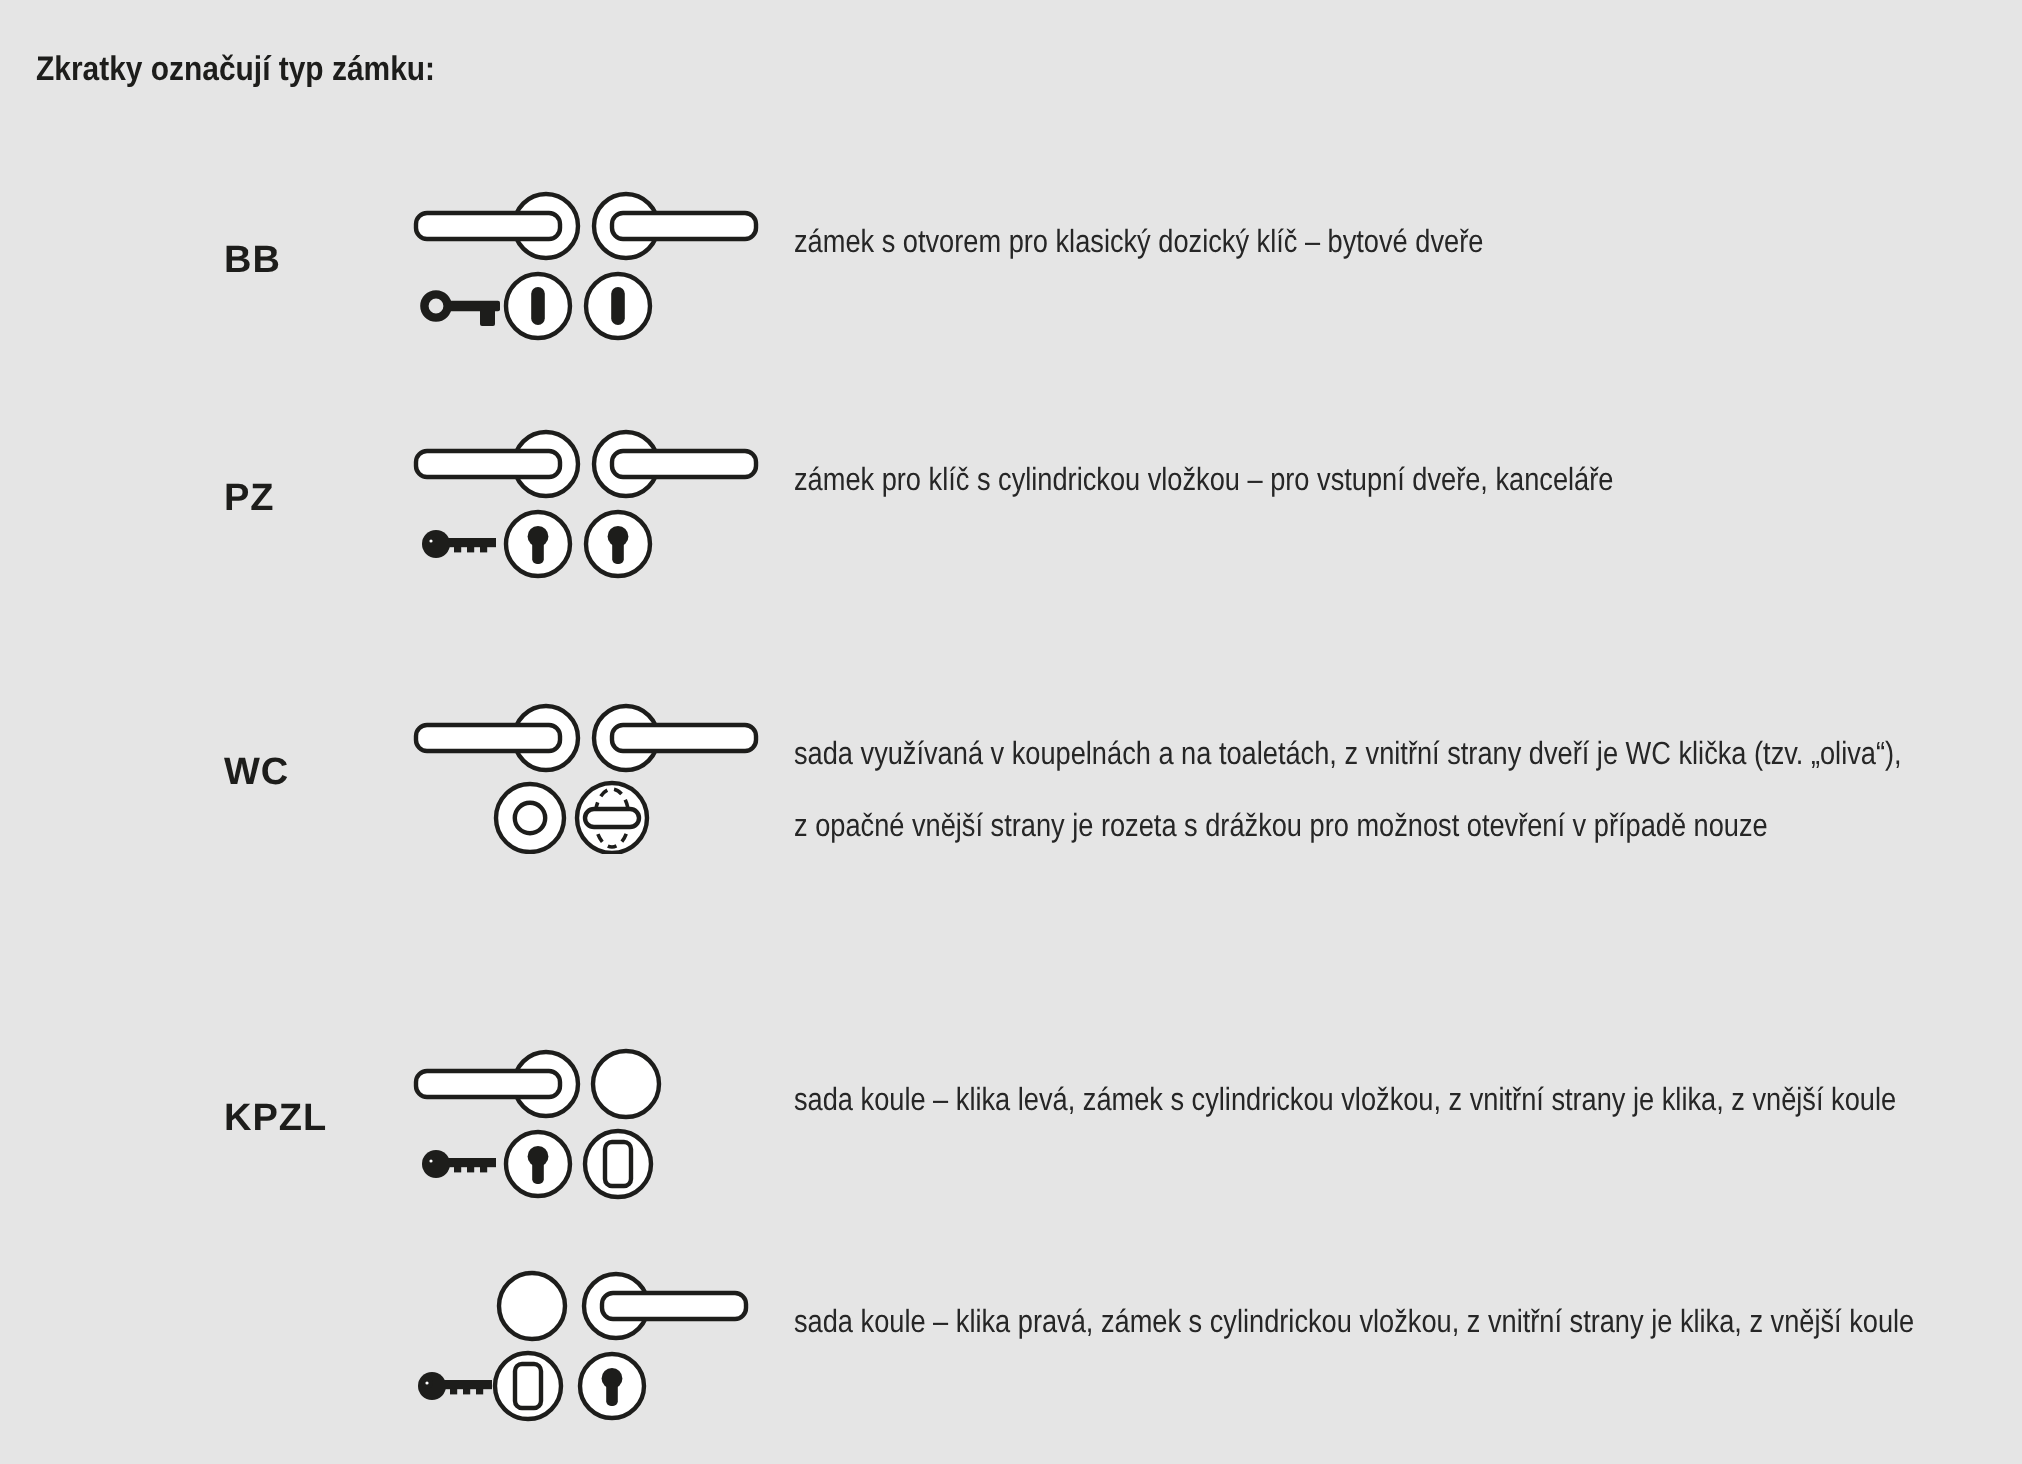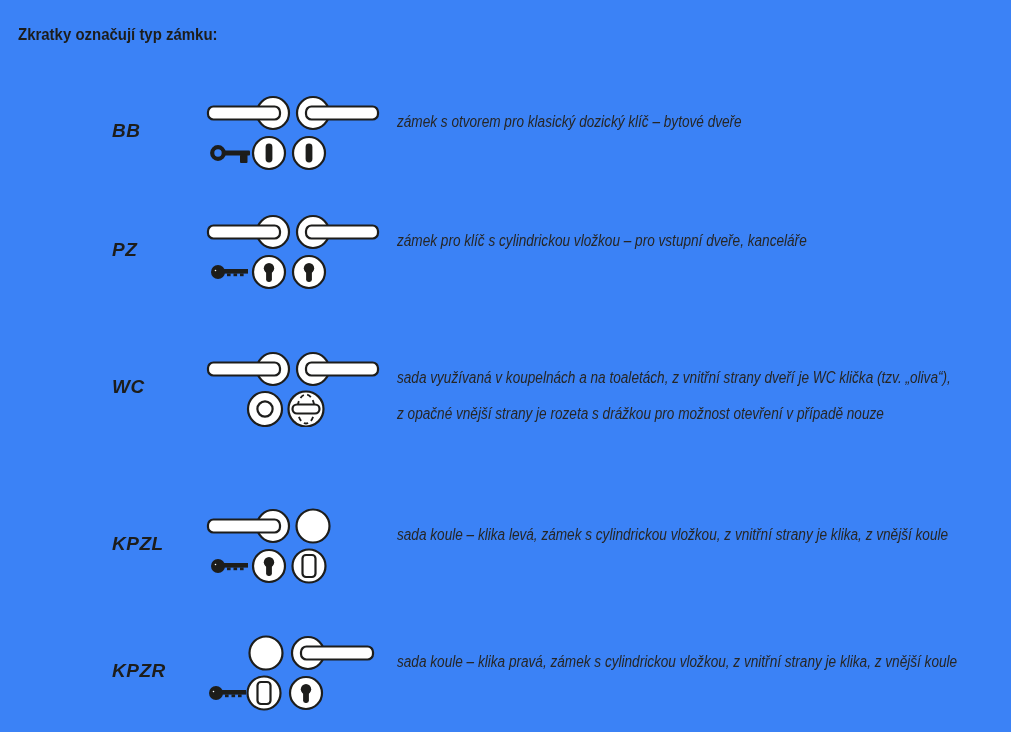--- a/index.html
+++ b/index.html
@@ -2,30 +2,30 @@
 <html><head>
 <meta charset="utf-8">
 <style>
   html, body { margin: 0; padding: 0; }
   body {
     width: 1011px; height: 732px;
     background: #ffffff;
     font-family: "Liberation Sans", "DejaVu Sans", sans-serif;
     overflow: hidden;
   }
-  .page { position: relative; width: 1011px; height: 732px; background: #3b82f6; }
+  .page { position: relative; width: 1011px; height: 732px; background: #e5e5e5; }
 
   .title {
     position: absolute; left: 18px; top: 25px; margin: 0;
     font-size: 17px; font-weight: bold; color: #1d1d1b;
     white-space: nowrap;
     transform: scaleX(0.88); transform-origin: 0 0;
   }
 
-  .row { position: absolute; left: 0; width: 1011px; height: 76px; font-style: italic; }
+  .row { position: absolute; left: 0; width: 1011px; height: 76px; }
 
   .code {
     position: absolute; left: 112px; top: 0; height: 72px;
     line-height: 72px;
     font-size: 19px; font-weight: bold; color: #1d1d1b;
     letter-spacing: 0.5px; white-space: nowrap;
   }
 
   .icons { position: absolute; left: 203px; top: 0; }
 
@@ -128,21 +128,21 @@
             <ellipse cx="103" cy="58" rx="8.5" ry="14.5" fill="#fff" stroke="#1d1d1b" stroke-width="1.8" stroke-dasharray="4.5 3.5"></ellipse>
             <rect x="89.5" y="53.5" width="27" height="9" rx="4.5" fill="#fff" stroke="#1d1d1b" stroke-width="2.2"></rect>
           </g>
         </svg>
     <div class="desc">
           <div class="desc-line">sada využívaná v koupelnách a na toaletách, z vnitřní strany dveří je WC klička (tzv. „oliva“),</div>
           <div class="desc-line">z opačné vnější strany je rozeta s drážkou pro možnost otevření v případě nouze</div>
         </div>
   </div>
 
-  <div class="row" style="top: 508px;">
+  <div class="row" style="top: 524px;">
     <div class="code">KPZL</div>
     <svg class="icons" width="190" height="76" viewBox="0 0 190 76" xmlns="http://www.w3.org/2000/svg">
           <g>
             <circle cx="70" cy="18" r="16" fill="#fff" stroke="#1d1d1b" stroke-width="2.2"></circle>
             <rect x="5" y="11.5" width="72" height="13" rx="5.5" fill="#fff" stroke="#1d1d1b" stroke-width="2.2"></rect>
           </g>
           <g>
             <circle cx="110" cy="18" r="16.5" fill="#fff" stroke="#1d1d1b" stroke-width="2.2"></circle>
           </g>
           <g>
@@ -162,21 +162,20 @@
             <circle cx="106" cy="58" r="16.5" fill="#fff" stroke="#1d1d1b" stroke-width="2.2"></circle>
             <rect x="99.5" y="47" width="13" height="22" rx="3.5" fill="#fff" stroke="#1d1d1b" stroke-width="2.2"></rect>
           </g>
         </svg>
     <div class="desc">
           <div class="desc-line">sada koule – klika levá, zámek s cylindrickou vložkou, z vnitřní strany je klika, z vnější koule</div>
         </div>
   </div>
 
   <div class="row" style="top: 635px;">
-    <div class="code">KPZR</div>
     <svg class="icons" width="190" height="76" viewBox="0 0 190 76" xmlns="http://www.w3.org/2000/svg">
           <g>
             <circle cx="63" cy="18" r="16.5" fill="#fff" stroke="#1d1d1b" stroke-width="2.2"></circle>
           </g>
           <g>
             <circle cx="105" cy="18" r="16" fill="#fff" stroke="#1d1d1b" stroke-width="2.2"></circle>
             <rect x="98" y="11.5" width="72" height="13" rx="5.5" fill="#fff" stroke="#1d1d1b" stroke-width="2.2"></rect>
           </g>
           <g>
             <circle cx="13" cy="58" r="7" fill="#1d1d1b" stroke="none" stroke-width="0"></circle>

